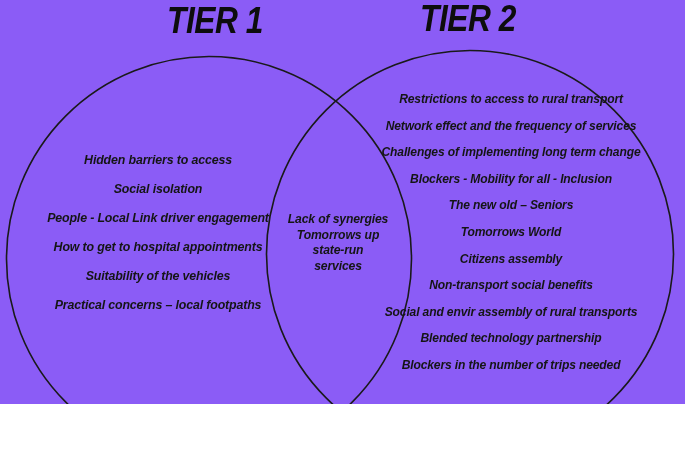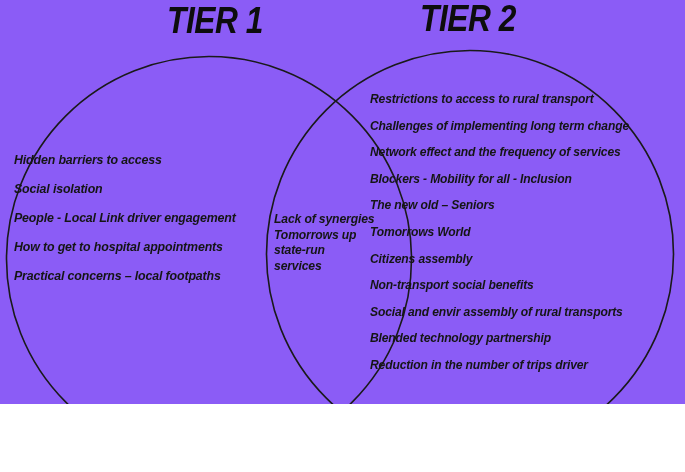--- a/index.html
+++ b/index.html
@@ -52,20 +52,21 @@
   .item-list {
     position: absolute;
     margin: 0;
     padding: 0;
     list-style: none;
   }
   .item {
     font-family: "Liberation Sans", sans-serif;
     font-weight: bold;
     color: #151515;
+    text-align: center;
     white-space: nowrap;
   }
   #left-items {
     left: 14px;
     top: 146px;
     width: 288px;
   }
   #left-items .item {
     font-size: 12.4px;
     line-height: 29px;
@@ -104,37 +105,38 @@
 
   <div id="tier1-title" class="tier-title">TIER 1</div>
 
   <div id="tier2-title" class="tier-title">TIER 2</div>
 
   <ul id="left-items" class="item-list">
     <li class="item">Hidden barriers to access</li>
     <li class="item">Social isolation</li>
     <li class="item">People - Local Link driver engagement</li>
     <li class="item">How to get to hospital appointments</li>
+    <li class="item">Suitability of the vehicles</li>
     <li class="item">Practical concerns – local footpaths</li>
   </ul>
 
   <ul id="center-items" class="item-list">
     <li class="item">Lack of synergies</li>
     <li class="item">Tomorrows up</li>
     <li class="item">state-run</li>
     <li class="item">services</li>
   </ul>
 
   <ul id="right-items" class="item-list">
     <li class="item">Restrictions to access to rural transport</li>
+    <li class="item">Network effect and the frequency of services</li>
     <li class="item">Challenges of implementing long term change</li>
-    <li class="item">Network effect and the frequency of services</li>
     <li class="item">Blockers - Mobility for all - Inclusion</li>
     <li class="item">The new old – Seniors</li>
     <li class="item">Tomorrows World</li>
     <li class="item">Citizens assembly</li>
     <li class="item">Non-transport social benefits</li>
     <li class="item">Social and envir assembly of rural transports</li>
     <li class="item">Blended technology partnership</li>
-    <li class="item">Reduction in the number of trips driver</li>
+    <li class="item">Blockers in the number of trips needed</li>
   </ul>
 
 </div>
 
 </body></html>

